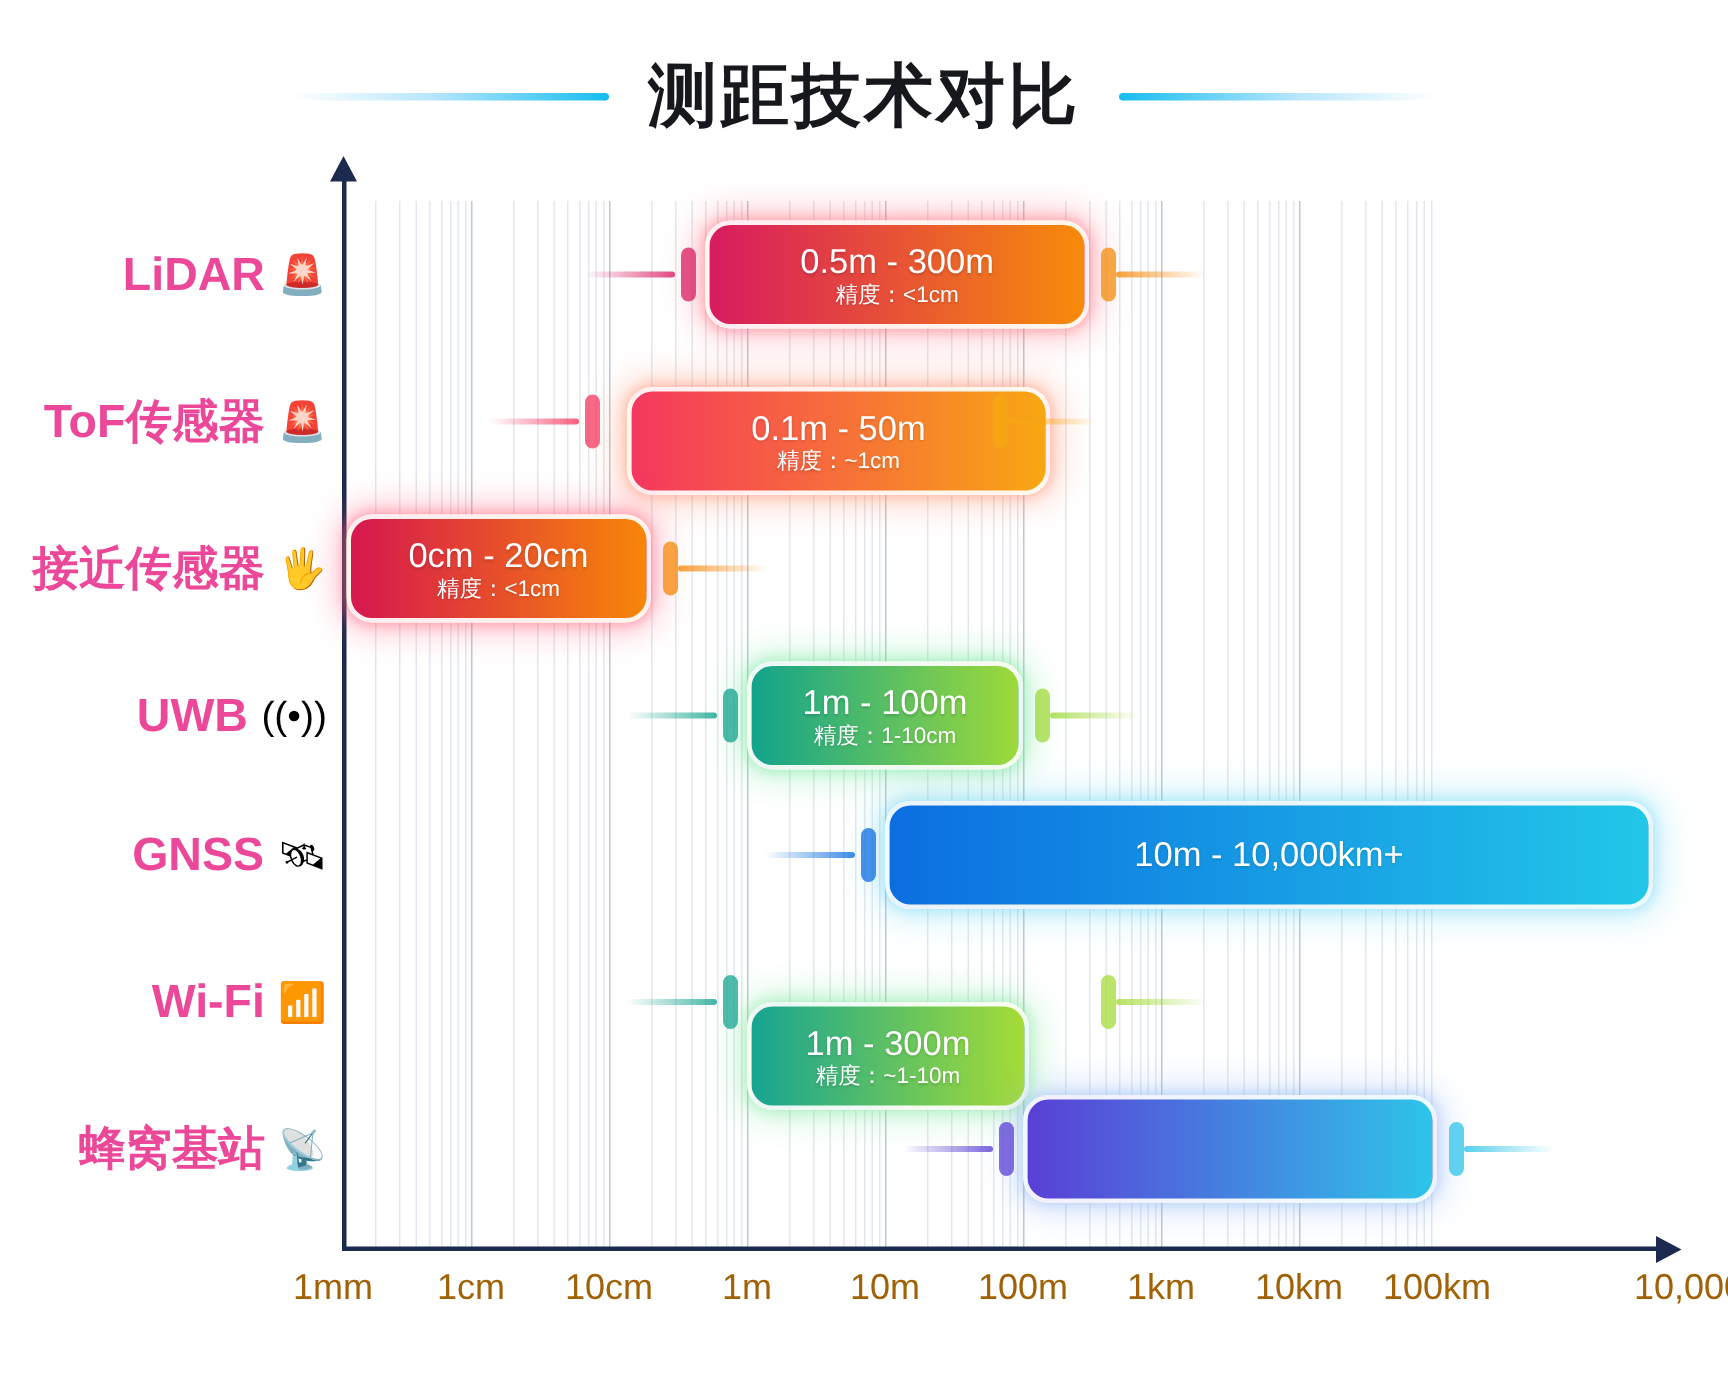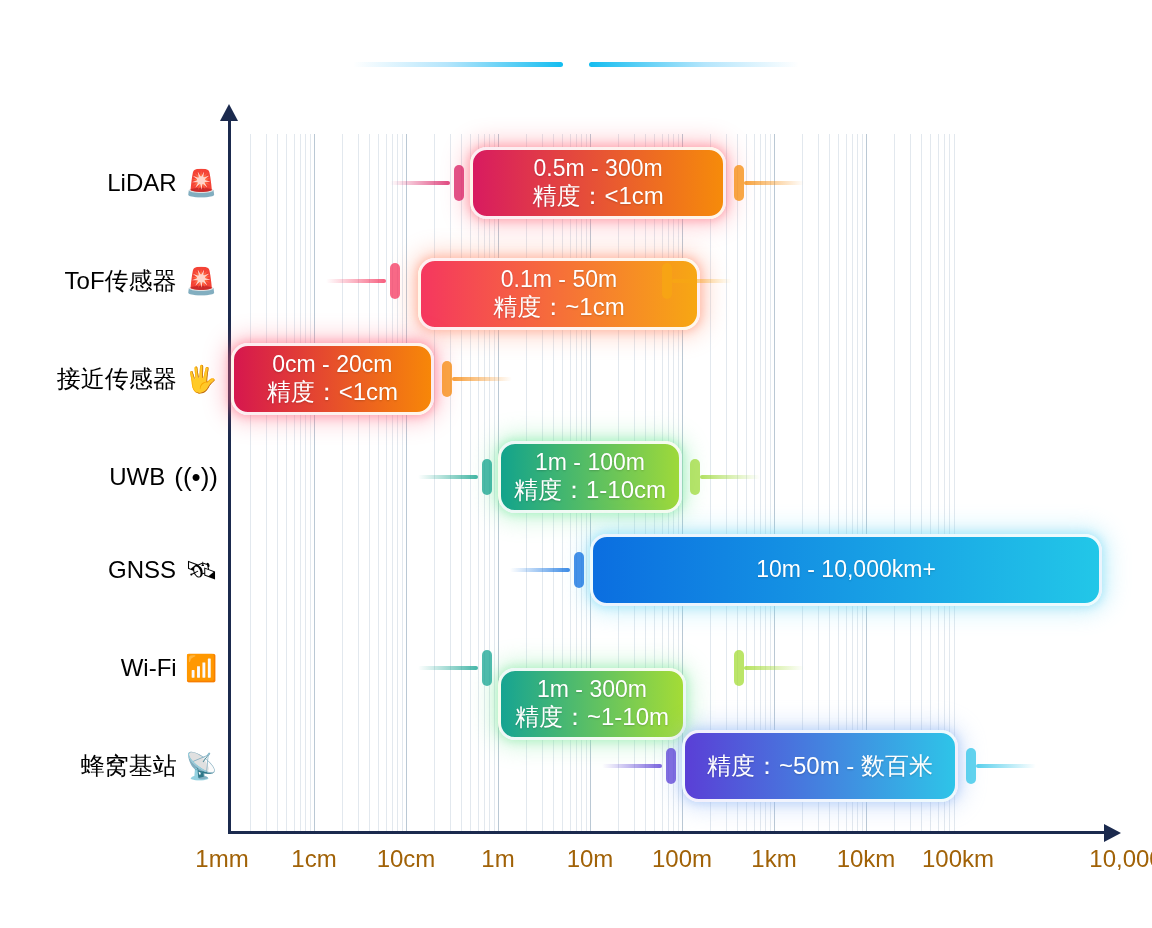--- a/index.html
+++ b/index.html
@@ -47,34 +47,34 @@
     border-left: 17px solid #1b2a4e;
   }
 
   
   .row-label {
     position: absolute; right: 1152px; 
     display: flex; align-items: center; justify-content: flex-end; gap: 9px;
     width: 210px; height: 44px; left: 8px;
   }
   .row-label .txt {
-    font-size: 24px; color: #000000; font-weight: 400; white-space: nowrap;
+    font-size: 31px; color: #ec4899; font-weight: 700; white-space: nowrap;
   }
   .row-label .emo { font-size: 26px; line-height: 1; }
 
   
   .bar {
     position: absolute; height: 72px; border-radius: 17px;
     border: 3px solid rgba(255,255,255,.92);
     display: flex; flex-direction: column; align-items: center; justify-content: center;
     color: #ffffff; text-align: center; overflow: hidden;
   }
   .bar .l1 { font-size: 23px; font-weight: 500; line-height: 1.18; white-space: nowrap;
              text-shadow: 0 1px 2px rgba(0,0,0,.18); }
-  .bar .l2 { font-size: 24px; font-weight: 500; line-height: 1.18; white-space: nowrap;
+  .bar .l2 { font-size: 15px; font-weight: 500; line-height: 1.18; white-space: nowrap;
              text-shadow: 0 1px 2px rgba(0,0,0,.18); }
 
   
   .whisk { position: absolute; height: 72px; top: 0; pointer-events: none; }
   .cap { position: absolute; top: 18px; width: 10px; height: 36px; border-radius: 5px; }
   .wline { position: absolute; top: 34px; height: 4px; border-radius: 2px; }
 
   
   .xtick {
     position: absolute; top: 845px; width: 120px; margin-left: -60px;
@@ -87,20 +87,21 @@
     text-align: center; font-size: 17px; color: #3b3b3b; font-weight: 500;
   }
 </style>
 </head>
 <body>
 
 <div id="stage">
 
   <div id="title-row">
     <div class="title-rule left"></div>
+    <div id="chart-title">测距技术对比</div>
     <div class="title-rule right"></div>
   </div>
 
   <div id="gridlines-host" style="position: absolute; left: 230px; top: 134px; width: 878px; height: 698px; overflow: hidden;">
       <div class="gl" style="left: 19.6948px; top: 0px; bottom: 0px; opacity: 0.5;"></div>
       <div class="gl" style="left: 35.8952px; top: 0px; bottom: 0px; opacity: 0.5;"></div>
       <div class="gl" style="left: 47.3895px; top: 0px; bottom: 0px; opacity: 0.5;"></div>
       <div class="gl" style="left: 56.3052px; top: 0px; bottom: 0px; opacity: 0.5;"></div>
       <div class="gl" style="left: 63.5899px; top: 0px; bottom: 0px; opacity: 0.5;"></div>
       <div class="gl" style="left: 69.749px; top: 0px; bottom: 0px; opacity: 0.5;"></div>
@@ -264,21 +265,20 @@
       </div>
       <div class="whisk" style="top: 632px; left: 418px; width: 80px;">
         <div class="cap" style="left: 64px; background: rgb(22, 164, 146); opacity: 0.75;"></div>
         <div class="wline" style="left: 0px; width: 60px; background: linear-gradient(to right, rgba(22, 164, 146, 0) 0%, rgba(22, 164, 146, 0.8) 100%);"></div>
       </div>
       <div class="whisk" style="top: 632px; left: 733.895px; width: 80px;">
         <div class="cap" style="left: 0px; background: rgb(164, 220, 54); opacity: 0.75;"></div>
         <div class="wline" style="left: 10px; width: 60px; background: linear-gradient(to right, rgba(164, 220, 54, 0.8) 0%, rgba(164, 220, 54, 0) 100%);"></div>
       </div>
       <div class="bar" style="left: 682px; top: 730px; width: 276px; background: linear-gradient(to right, rgb(90, 63, 214) 0%, rgb(46, 196, 232) 100%); box-shadow: rgba(143, 182, 245, 0.333) 0px 0px 22px 7px, rgba(143, 182, 245, 0.4) 0px 0px 8px 2px;">
-        <div class="l2">精度：~50m - 数百米</div>
       </div>
       <div class="whisk" style="top: 730px; left: 602px; width: 80px;">
         <div class="cap" style="left: 64px; background: rgb(90, 63, 214); opacity: 0.75;"></div>
         <div class="wline" style="left: 0px; width: 60px; background: linear-gradient(to right, rgba(90, 63, 214, 0) 0%, rgba(90, 63, 214, 0.8) 100%);"></div>
       </div>
       <div class="whisk" style="top: 730px; left: 966px; width: 80px;">
         <div class="cap" style="left: 0px; background: rgb(46, 196, 232); opacity: 0.75;"></div>
         <div class="wline" style="left: 10px; width: 60px; background: linear-gradient(to right, rgba(46, 196, 232, 0.8) 0%, rgba(46, 196, 232, 0) 100%);"></div>
       </div>
     </div>

